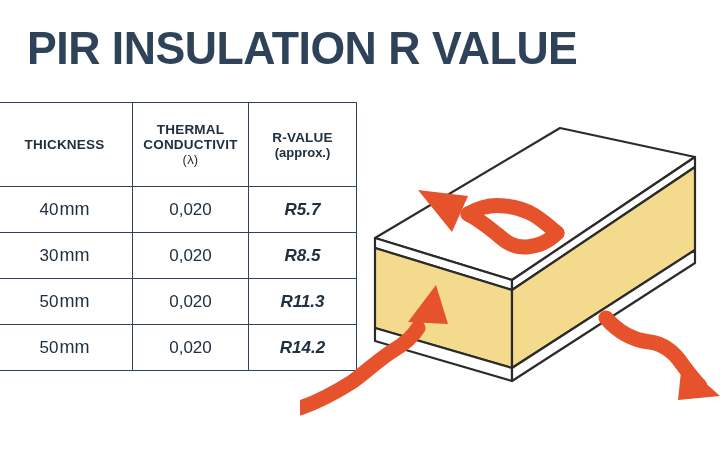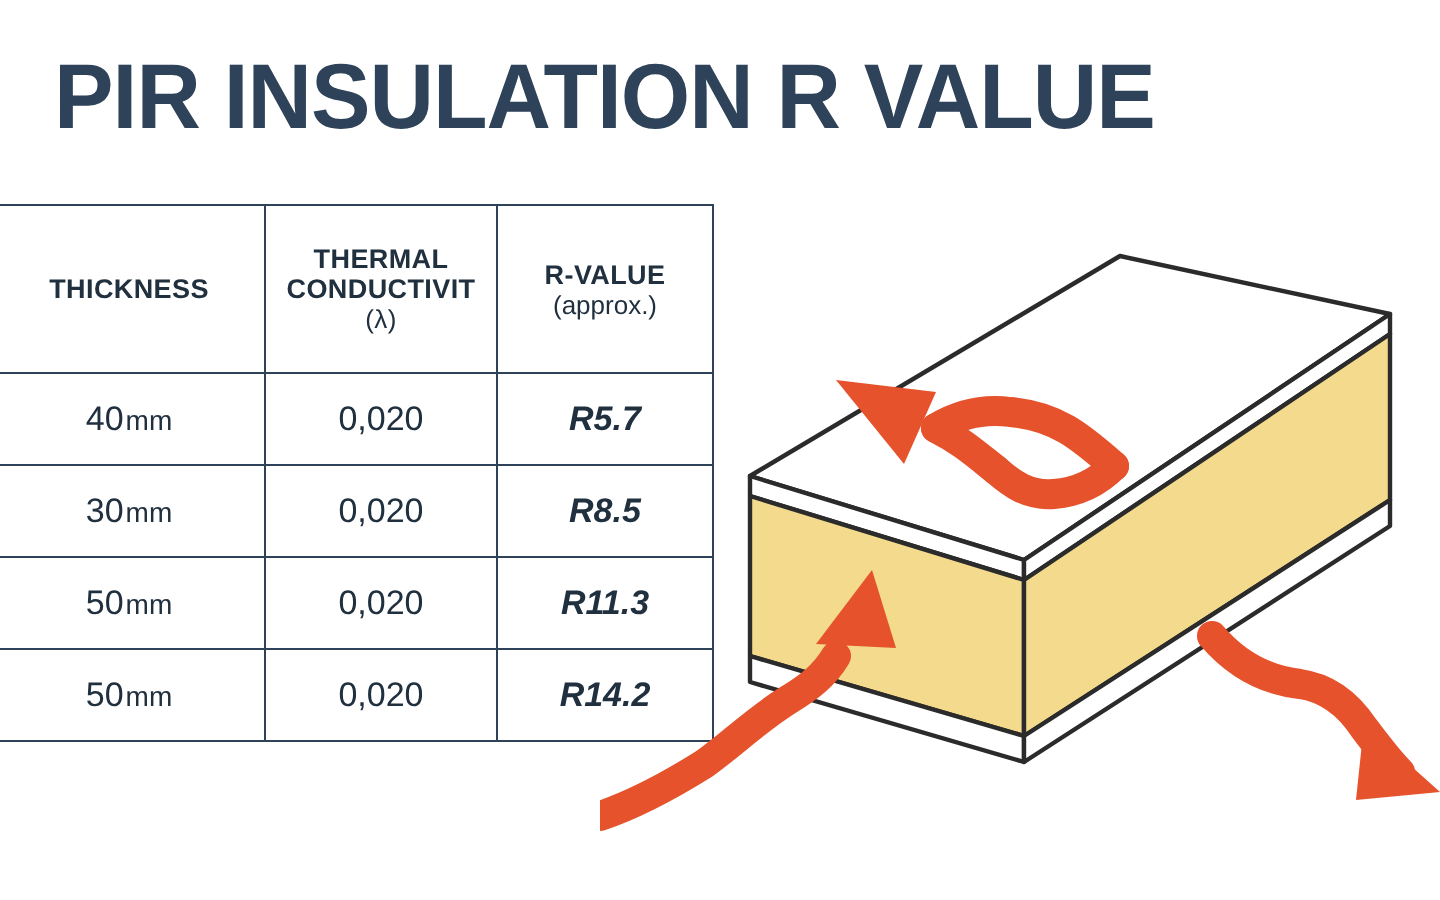--- a/index.html
+++ b/index.html
@@ -53,33 +53,33 @@
 
   thead td {
     height: 83px;
     font-size: 13.5px;
     font-weight: bold;
     line-height: 15px;
     letter-spacing: 0.2px;
   }
   thead td .sub {
     display: block;
-    font-weight: normal;
+    font-weight: bold;
     font-size: 13px;
     letter-spacing: 0;
   }
   thead td .lambda {
     display: block;
     font-weight: normal;
     font-size: 13px;
   }
   tbody tr { height: 46px; }
   tbody td { font-size: 17px; font-weight: normal; }
   tbody td.rv { font-weight: bold; font-size: 17px; font-style: italic; }
-  tbody td .unit { font-size: 14px; margin-left: 1px; }
+  tbody td .unit { font-size: 18px; margin-left: 1px; }
 
   
   #panel-illustration {
     position: absolute;
     left: 300px;
     top: 100px;
     width: 420px;
     height: 320px;
   }
   #panel-illustration svg { display: block; }

